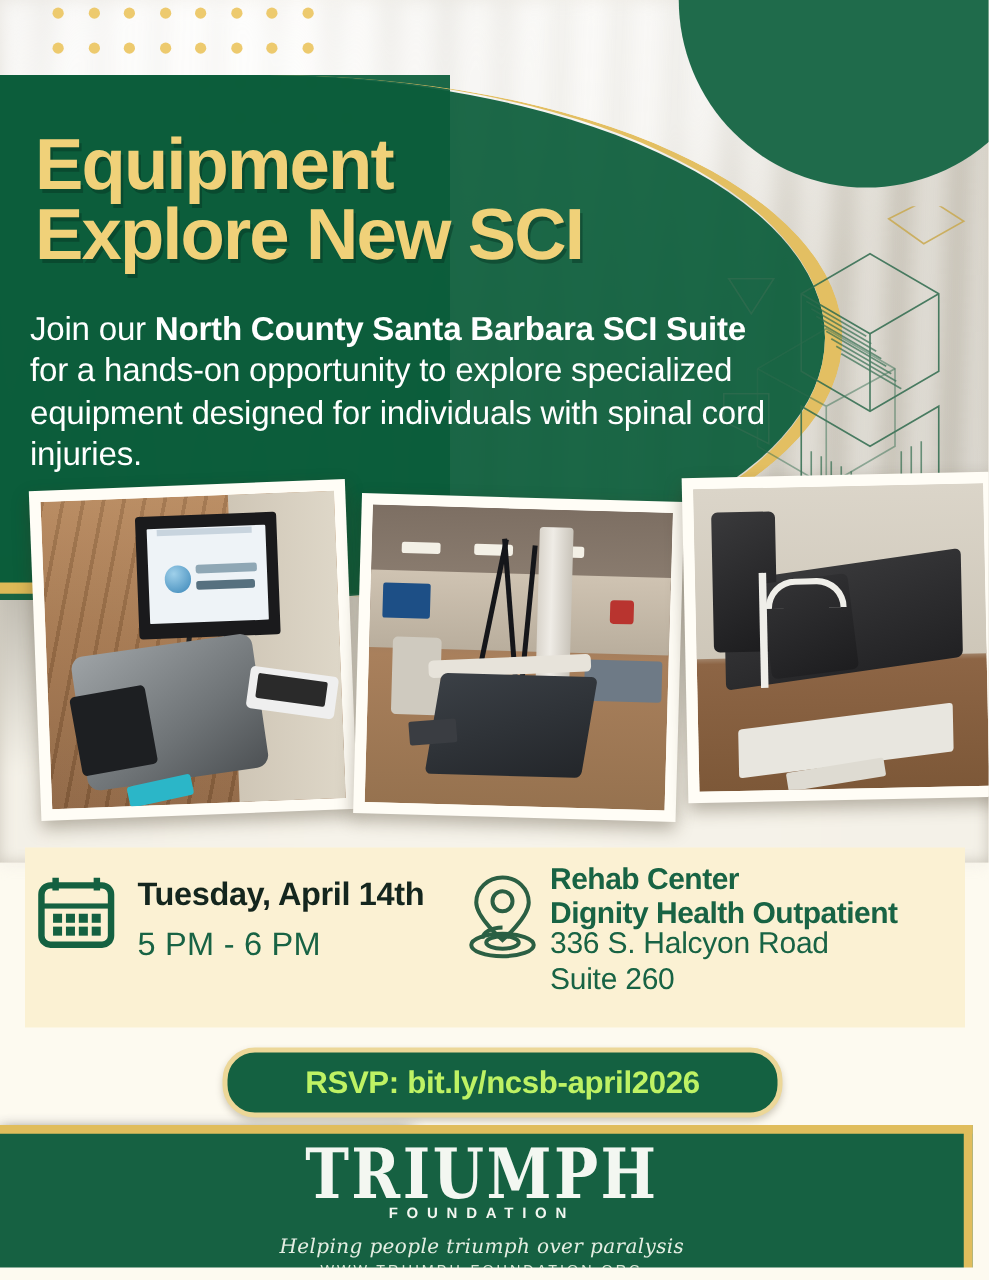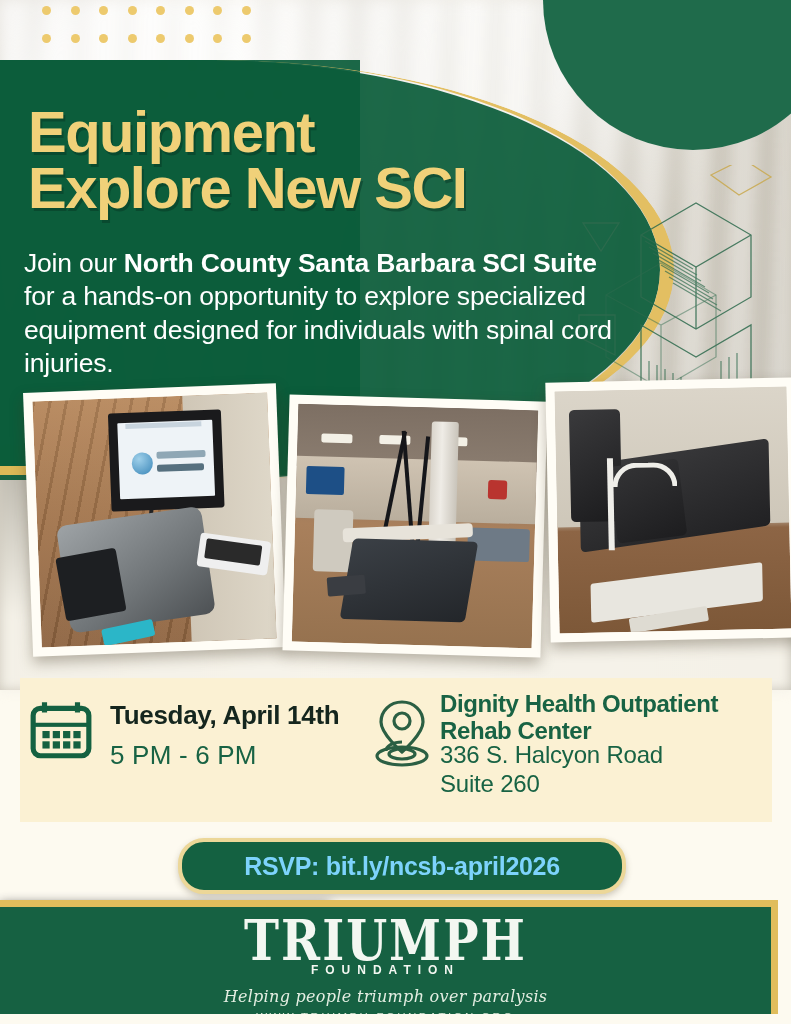--- a/index.html
+++ b/index.html
@@ -172,21 +172,21 @@
     font-size:24px;line-height:1.22;color:#186344;letter-spacing:-.2px;
   }
 
   
   .rsvp{
     position:absolute;left:178px;top:838px;width:440px;height:48px;
     background:#146141;border:4px solid #ecd798;border-radius:26px;
     display:flex;align-items:center;justify-content:center;
     box-shadow:0 3px 6px rgba(70,60,30,.25);
   }
-  .rsvp span{color:#7dd3fc;font-size:25px;font-weight:bold;letter-spacing:-.3px;}
+  .rsvp span{color:#bef264;font-size:25px;font-weight:bold;letter-spacing:-.3px;}
 
   
   .footer{
     position:absolute;left:0;top:900px;width:771px;height:124px;
     background:#166142;border-top:7px solid #e0bd5c;border-right:7px solid #e0bd5c;
   }
   .logo-triumph{
     position:absolute;left:0;right:0;top:6px;text-align:center;
     font-family:"DejaVu Serif",serif;font-weight:bold;
     font-size:47px;letter-spacing:2px;color:#f3f7f1;
@@ -405,22 +405,22 @@
     <g fill="none" stroke="#2b5f43" stroke-width="3.2">
       <path d="M30 6 C18 6 9 15 9 26 C9 38 30 56 30 56 C30 56 51 38 51 26 C51 15 42 6 30 6 Z"></path>
       <circle cx="30" cy="25" r="8"></circle>
       <ellipse cx="30" cy="60" rx="25" ry="9"></ellipse>
       <path d="M14 55 C14 50 21 46 30 46"></path>
       <ellipse cx="30" cy="58" rx="13" ry="5"></ellipse>
     </g>
   </svg>
 
   <div class="venue">
+    <div>Rehab Center</div>
     <div>Dignity Health Outpatient</div>
-    <div>Rehab Center</div>
   </div>
   <div class="addr">
     <div>336 S. Halcyon Road</div>
     <div>Suite 260</div>
   </div>
 
   <div class="rsvp">
     <span>RSVP: bit.ly/ncsb-april2026</span>
   </div>
 

